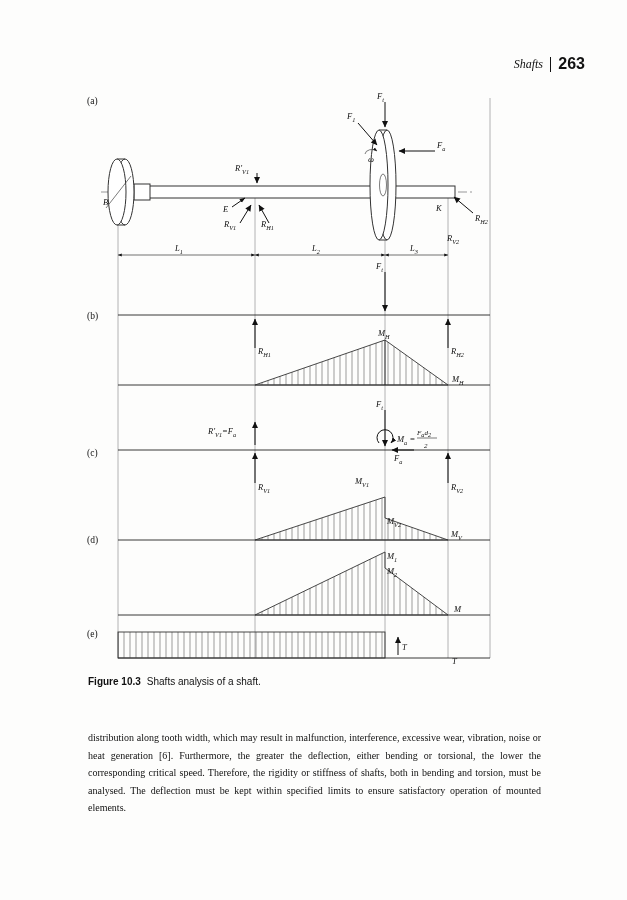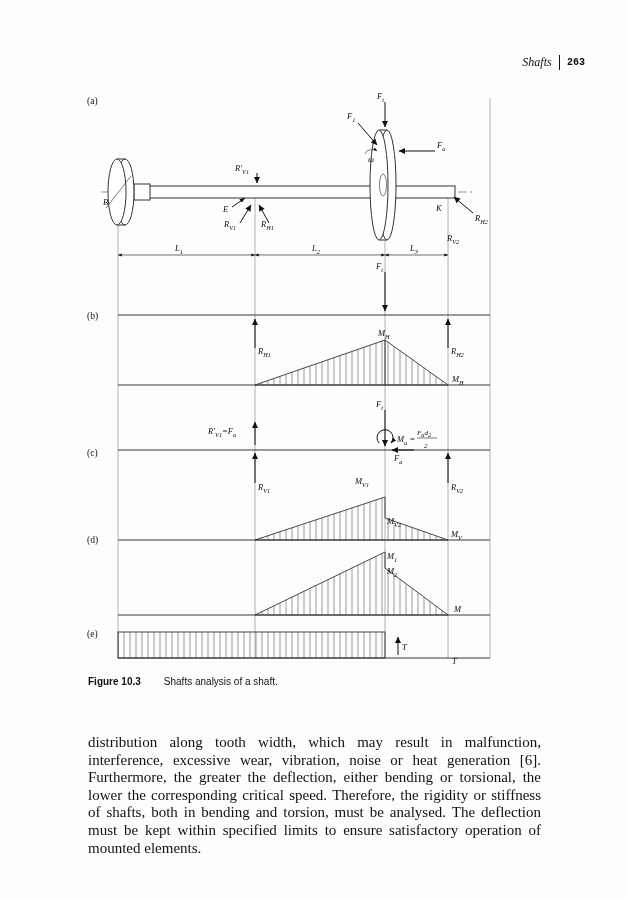--- a/index.html
+++ b/index.html
@@ -2,28 +2,28 @@
 <html><head>
 <meta charset="utf-8">
 <style>
   html,body{margin:0;padding:0}
   body{width:627px;height:900px;position:relative;background:#fdfdfc;color:#111;
        font-family:"Liberation Serif",serif;overflow:hidden}
 
   .running-head{position:absolute;top:55px;right:42px;display:flex;align-items:center;gap:7px}
   .rh-title{font-style:italic;font-size:12px}
   .rh-rule{width:1.3px;height:15px;background:#111;display:inline-block}
-  .rh-num{font-family:Liberation Mono, monospace;font-weight:700;font-size:10px}
+  .rh-num{font-family:Liberation Sans, sans-serif;font-weight:700;font-size:16px}
 
   .figure-wrap{position:absolute;left:85px;top:90px;width:410px;height:582px}
 
   .caption{position:absolute;left:88px;top:676px;font-family:"Liberation Sans",sans-serif;font-size:10px}
-  .cap-label{font-weight:700;margin-right:23px}
-
-  .body-par{position:absolute;left:88px;top:719px;width:453px;font-size:15px;
+  .cap-label{font-weight:700;margin-right:6px}
+
+  .body-par{position:absolute;left:88px;top:719px;width:453px;font-size:10px;
             line-height:17.6px;text-align:justify}
 
   
   svg .cl{stroke:#787878;stroke-width:0.55}
   svg .bl{stroke:#222;stroke-width:0.9}
   svg .dl{stroke:#333;stroke-width:1;fill:#fff}
   svg .thin{stroke:#444;stroke-width:0.7;fill:none}
   svg .center{stroke:#555;stroke-width:0.6;stroke-dasharray:9 3 2 3}
   svg .fa line, svg .fa path{stroke:#111;stroke-width:1;fill:none}
   svg .dim line{stroke:#333;stroke-width:0.7}

